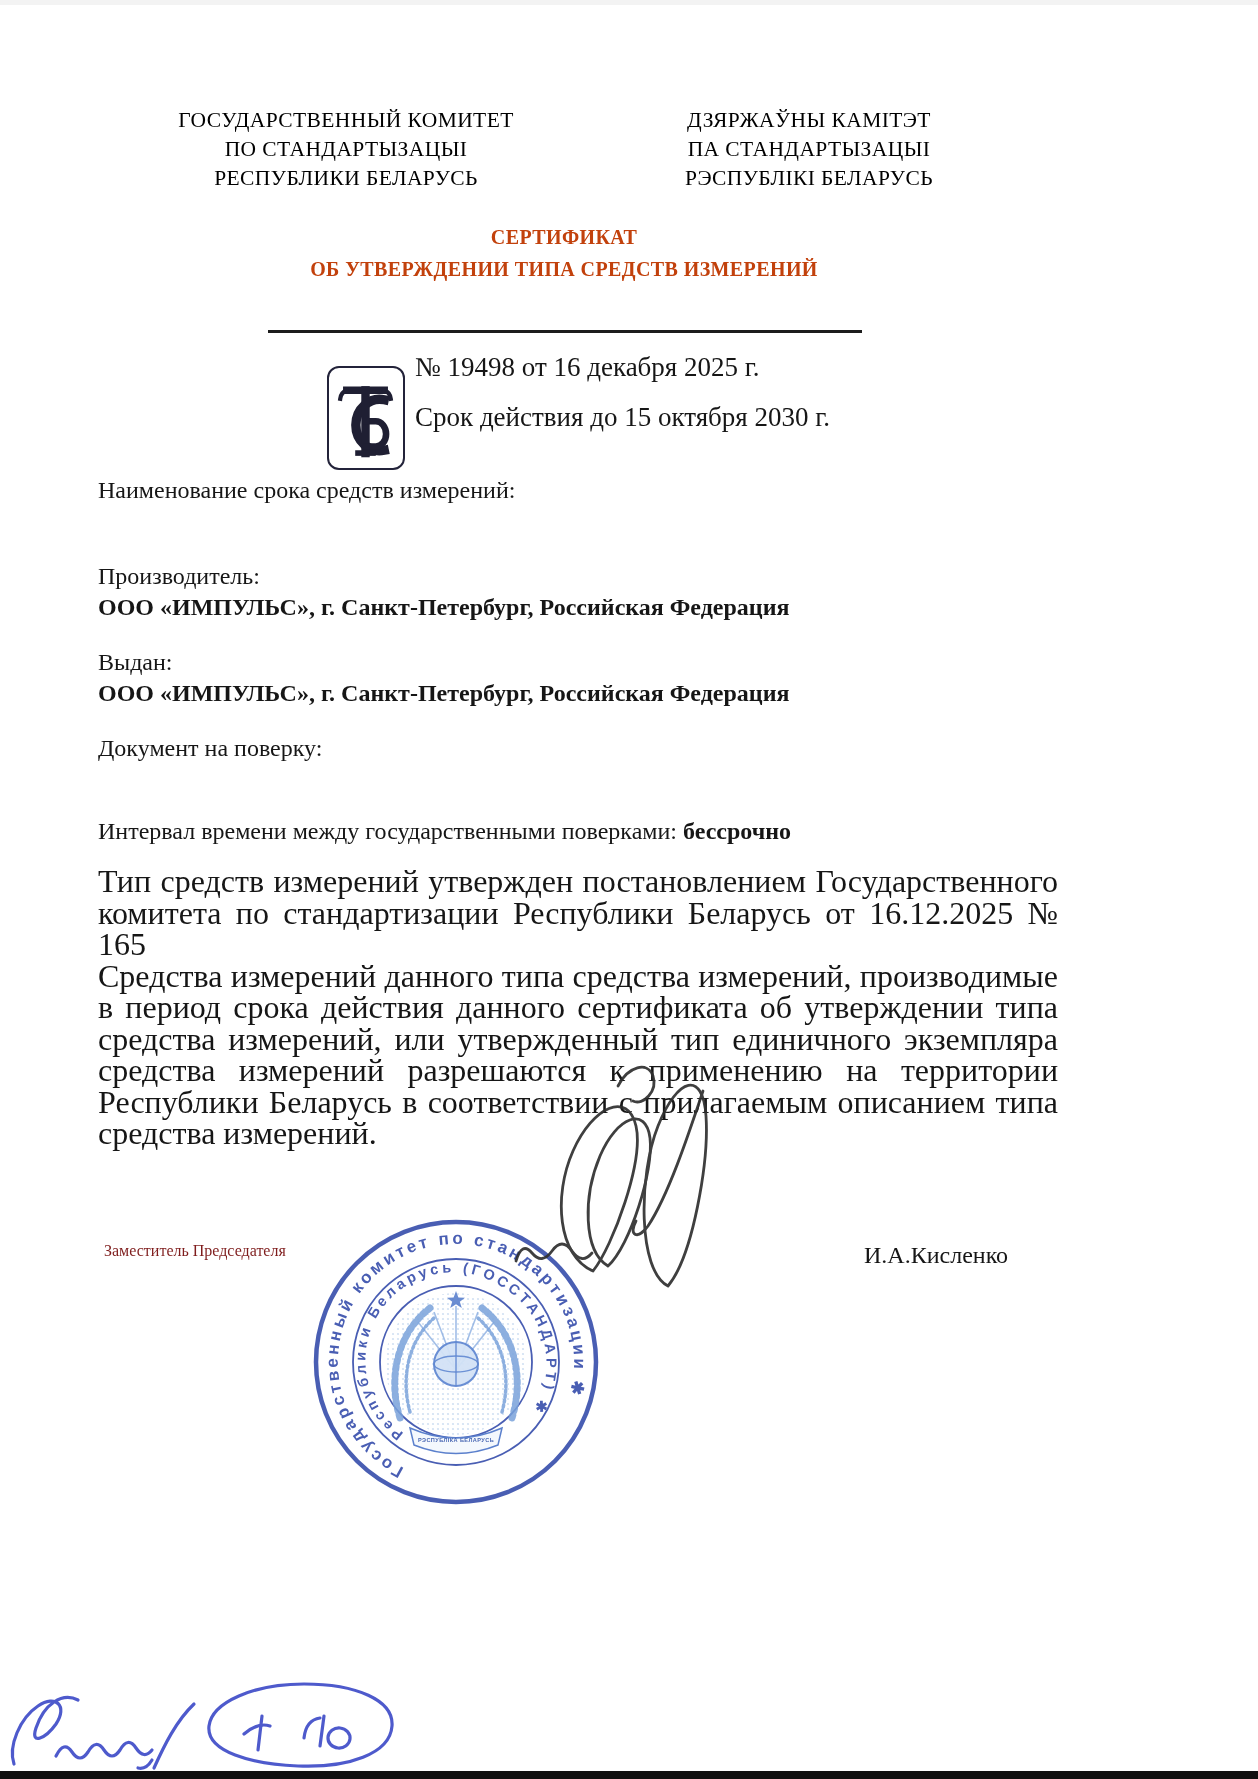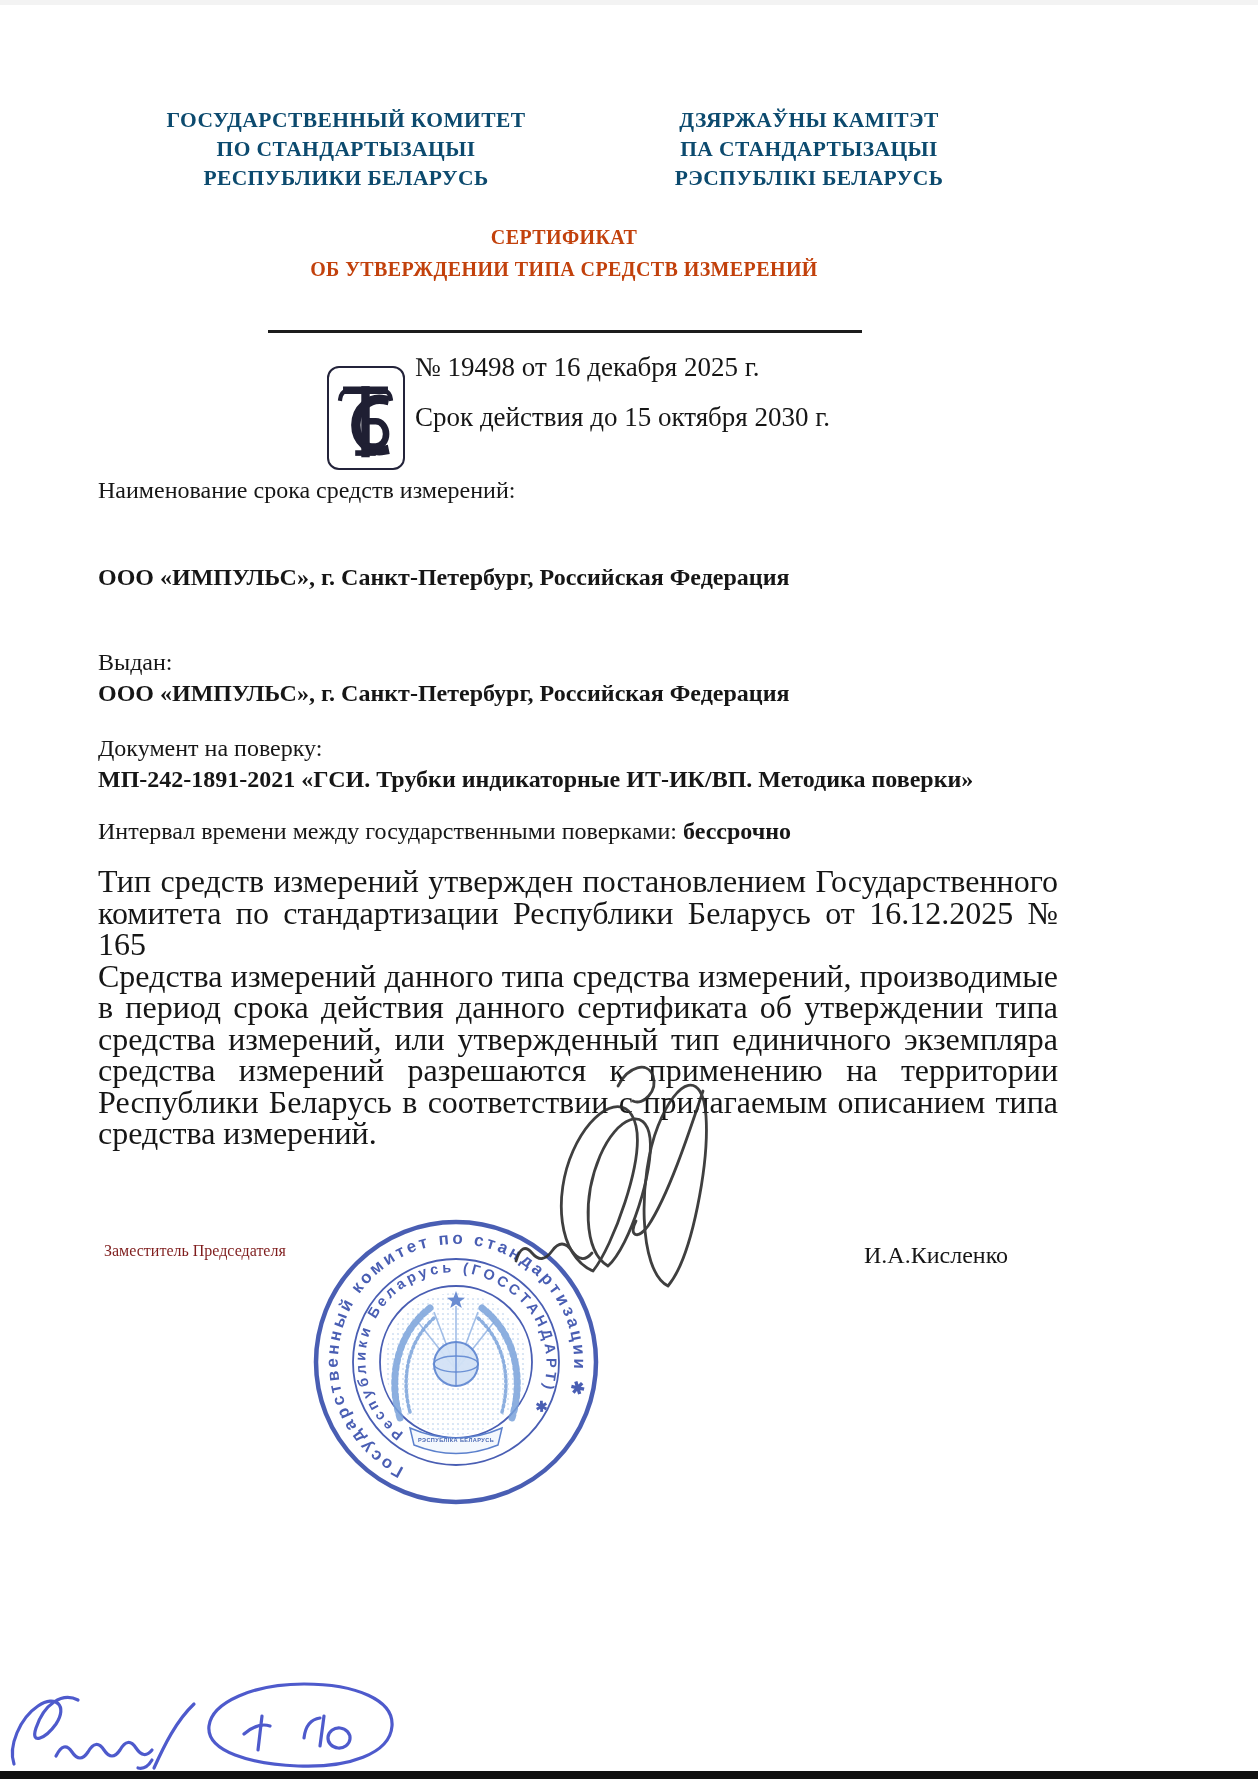--- a/index.html
+++ b/index.html
@@ -5,21 +5,21 @@
   html,body{margin:0;padding:0;}
   body{
     width:1258px;height:1779px;position:relative;overflow:hidden;
     background:#ffffff;color:#151515;
     font-family:"Liberation Serif","DejaVu Serif",serif;
   }
   .abs{position:absolute;}
   .center{text-align:center;}
   .b{font-weight:bold;}
   
-  .hdr{font-weight:bold;font-size:21.5px;line-height:29px;letter-spacing:.4px;color:#0c4a6e;}
+  .hdr{font-weight:normal;font-size:21.5px;line-height:29px;letter-spacing:.4px;color:#000000;}
   .hdr-left{left:128px;top:106px;width:436px;}
   .hdr-right{left:646px;top:106px;width:326px;}
   
   .doc-title{left:164px;top:221px;width:800px;font-weight:bold;font-size:20px;line-height:32px;letter-spacing:.4px;color:#c2410c;}
   .title-rule{left:268px;top:330px;width:594px;height:3px;background:#1d1d1d;}
   
   .logo-box{left:327px;top:366px;width:78px;height:104px;border:2.5px solid #23233a;border-radius:12px;box-sizing:border-box;}
   
   .numline{left:415px;font-size:27px;line-height:32px;color:#161616;}
   
@@ -77,29 +77,29 @@
   </svg>
 </div>
 
 <div class="abs numline" style="top:351px;">№ 19498 от 16 декабря 2025 г.</div>
 <div class="abs numline" style="top:401px;">Срок действия до 15 октября 2030 г.</div>
 
 <div class="abs fgroup" style="top:475px;">
   <div class="lbl">Наименование срока средств измерений:</div>
 </div>
 <div class="abs fgroup" style="top:561px;">
+  <div class="lbl">Производитель:</div>
   <div class="val">ООО «ИМПУЛЬС», г. Санкт-Петербург, Российская Федерация</div>
 </div>
 <div class="abs fgroup" style="top:647px;">
   <div class="lbl">Выдан:</div>
   <div class="val">ООО «ИМПУЛЬС», г. Санкт-Петербург, Российская Федерация</div>
 </div>
 <div class="abs fgroup" style="top:733px;">
   <div class="lbl">Документ на поверку:</div>
-  <div class="val">МП-242-1891-2021 «ГСИ. Трубки индикаторные ИТ-ИК/ВП. Методика поверки»</div>
 </div>
 <div class="abs fgroup" style="top:816px;">
   <span>Интервал времени между государственными поверками:</span>
   <span class="b">бессрочно</span>
 </div>
 
 <div class="abs para">
   <p>Тип средств измерений утвержден постановлением Государственного комитета по стандартизации Республики Беларусь от 16.12.2025 № 165</p>
   <p>Средства измерений данного типа средства измерений, производимые в период срока действия данного сертификата об утверждении типа средства измерений, или утвержденный тип единичного экземпляра средства измерений разрешаются к применению на территории Республики Беларусь в соответствии с прилагаемым описанием типа средства измерений.</p>
 </div>

